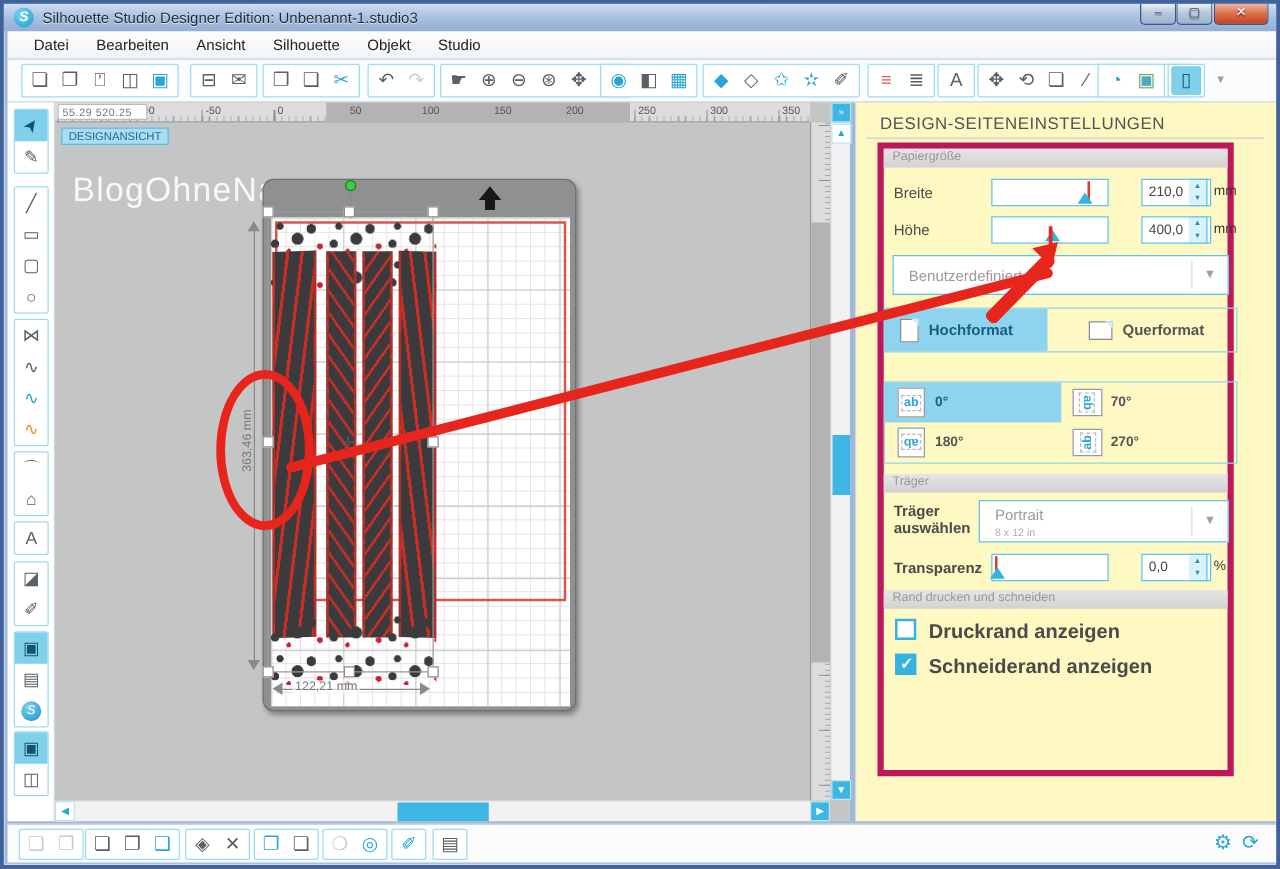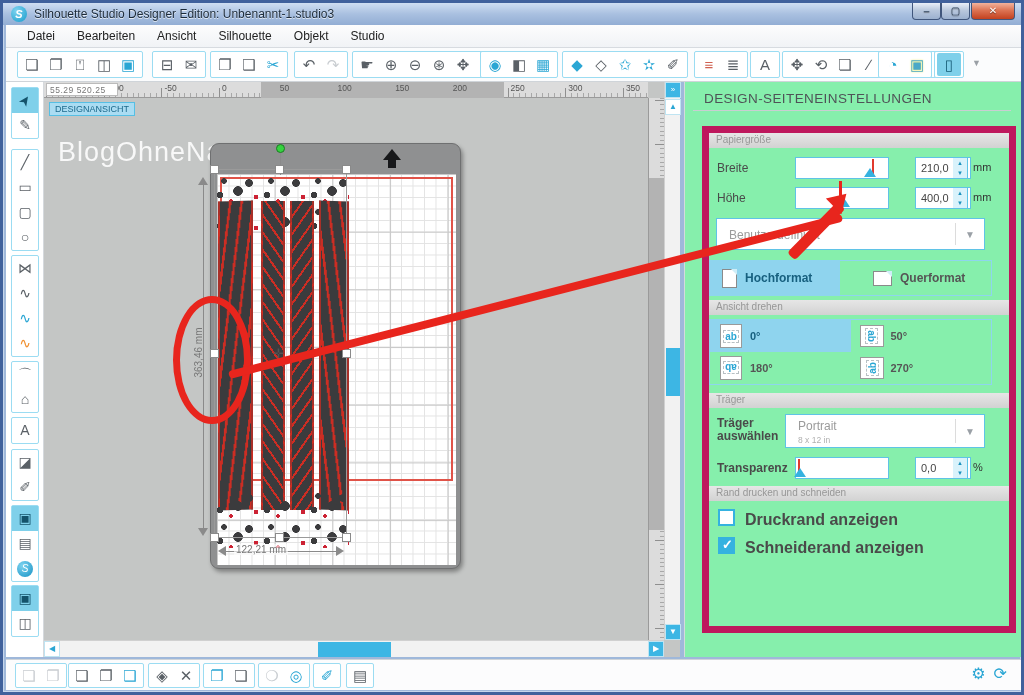--- a/index.html
+++ b/index.html
@@ -123,24 +123,24 @@
   .sbtn { position:absolute; left:0; width:16px; height:16px; background:#fff; border:1px solid #bfe4f2; color:#2aa6d4; font-size:8px; text-align:center; line-height:14px; }
   .sbtn.solid { background:#3db6e4; color:#fff; }
   #vthumb { position:absolute; left:1px; top:266px; width:14px; height:48px; background:#3db6e4; }
   #hscroll { position:absolute; left:41px; top:637px; width:620px; height:17px; background:#f2f2f2; border-top:1px solid #d0d0d0; }
   #hthumb { position:absolute; left:274px; top:1px; width:73px; height:15px; background:#3db6e4; }
   
   #tab { position:absolute; left:46px; top:611px; width:142px; height:24px; }
   #tab .shape { position:absolute; inset:0; background:#5bc4e6; clip-path:polygon(9px 0, calc(100% - 17px) 0, 100% 100%, 0 100%); }
   #tab .shape-in { position:absolute; inset:1px 2px 0 2px; background:#fdfdfd; clip-path:polygon(8px 0, calc(100% - 16px) 0, 100% 100%, 0 100%); }
   
-  #panel { position:absolute; left:681px; top:79px; width:337px; height:575px; background:#86efac; border-left:1px solid #d5d9dd;padding-left:40px; }
+  #panel { position:absolute; left:681px; top:79px; width:337px; height:575px; background:#fef9c3; border-left:1px solid #d5d9dd;padding-left:40px; }
   #panel-title { position:absolute; left:19px; top:9px; font-size:13.5px; color:#4f5357; letter-spacing:.4px; }
   #panel-title-rule { position:absolute; left:8px; top:28px; width:318px; height:1px; background:#c9ced2; }
-  #panel-box { position:absolute; left:17px; top:44px; width:314px; height:507px; border:7px solid #be185d; }
+  #panel-box { position:absolute; left:17px; top:32px; width:285px; height:507px; border:5px solid #be185d; }
   .sect-header { position:relative; height:15px; background:linear-gradient(#e6e6e6,#d2d2d2); color:#979797; font-size:10px; padding:1px 7px; }
   .prow { position:absolute; left:0; width:100%; }
   .plabel { position:absolute; left:8px; font-size:12px; color:#4a4a4a; }
   .slider { position:absolute; left:86px; width:94px; height:22px; border:1px solid #5fc3e6; background:#fff; }
   .slider .mark { position:absolute; top:1px; width:2px; height:15px; background:#e03a2e; }
   .slider .tri { position:absolute; bottom:1px; width:0; height:0; border-left:6px solid transparent; border-right:6px solid transparent; border-bottom:9px solid #35b2e0; }
   .valbox { position:absolute; left:188px; width:56px; height:22px; border:1px solid #5fc3e6; background:#fff; font-size:11px; color:#444; line-height:20px; padding-left:5px;margin-left:18px; }
   .spinner { position:absolute; left:244px; width:15px; height:22px; border:1px solid #5fc3e6; border-left:none; background:#d9f2fb; }
   .spinner i { position:absolute; left:0; width:100%; height:50%; font-style:normal; font-size:6px; color:#1a90be; text-align:center; line-height:10px; }
   .spinner i.up { top:0; } .spinner i.dn { bottom:0; }
@@ -451,36 +451,35 @@
         <div class="fmt-cell sel">
           <span class="page-ic"></span>
           <span>Hochformat</span>
         </div>
         <div class="fmt-cell">
           <span class="page-ic land"></span>
           <span>Querformat</span>
         </div>
       </div>
 
-      <div class="sect-header" style="position:absolute; left:0; top:167px; width:100%">Ansicht drehen</div>
 
       <div id="rot-box">
 
           <div class="rotcell" data-deg="0" data-selected="true">
             <span class="rticon">
               <span class="rtab">ab</span>
             </span>
             <span class="rotlabel">0°</span>
           </div>
 
           <div class="rotcell" data-deg="90" data-selected="false">
             <span class="rticon">
               <span class="rtab">ab</span>
             </span>
-            <span class="rotlabel">50°</span>
+            <span class="rotlabel">70°</span>
           </div>
 
           <div class="rotcell" data-deg="180" data-selected="false">
             <span class="rticon">
               <span class="rtab">ab</span>
             </span>
             <span class="rotlabel">180°</span>
           </div>
 
           <div class="rotcell" data-deg="270" data-selected="false">

